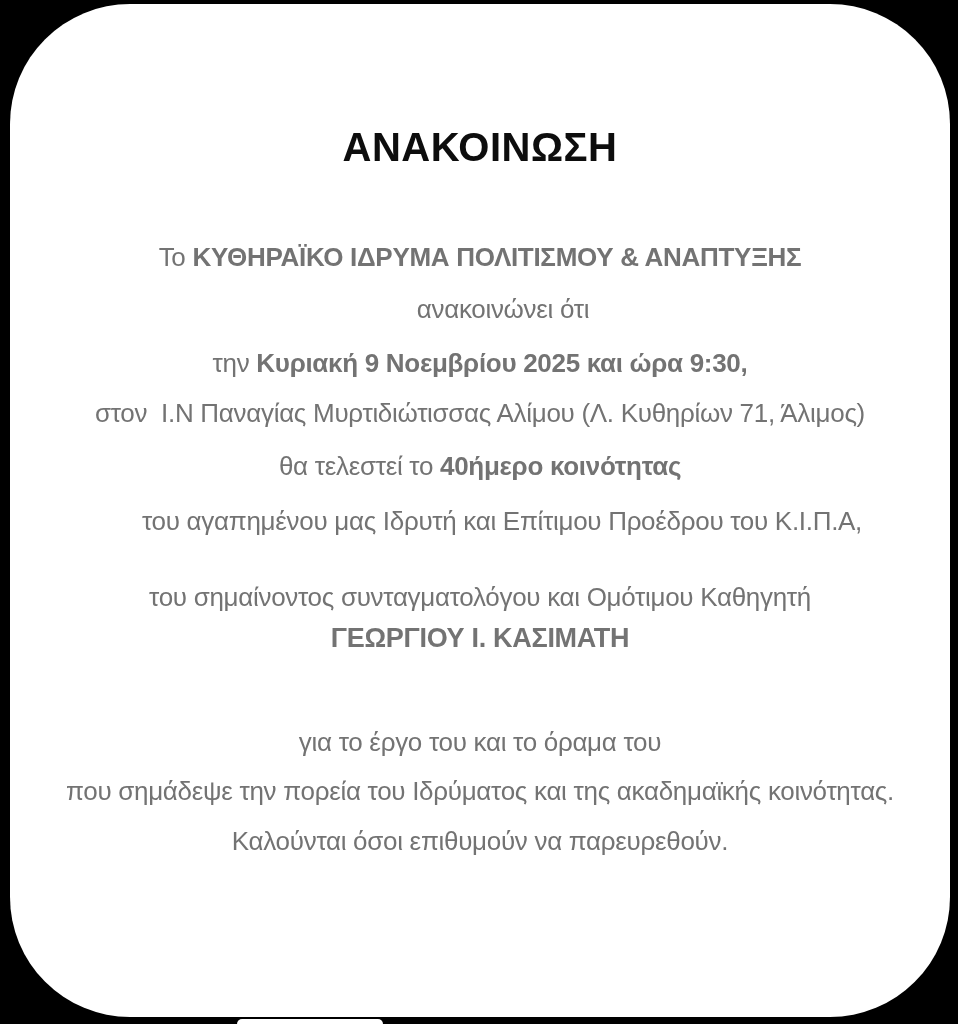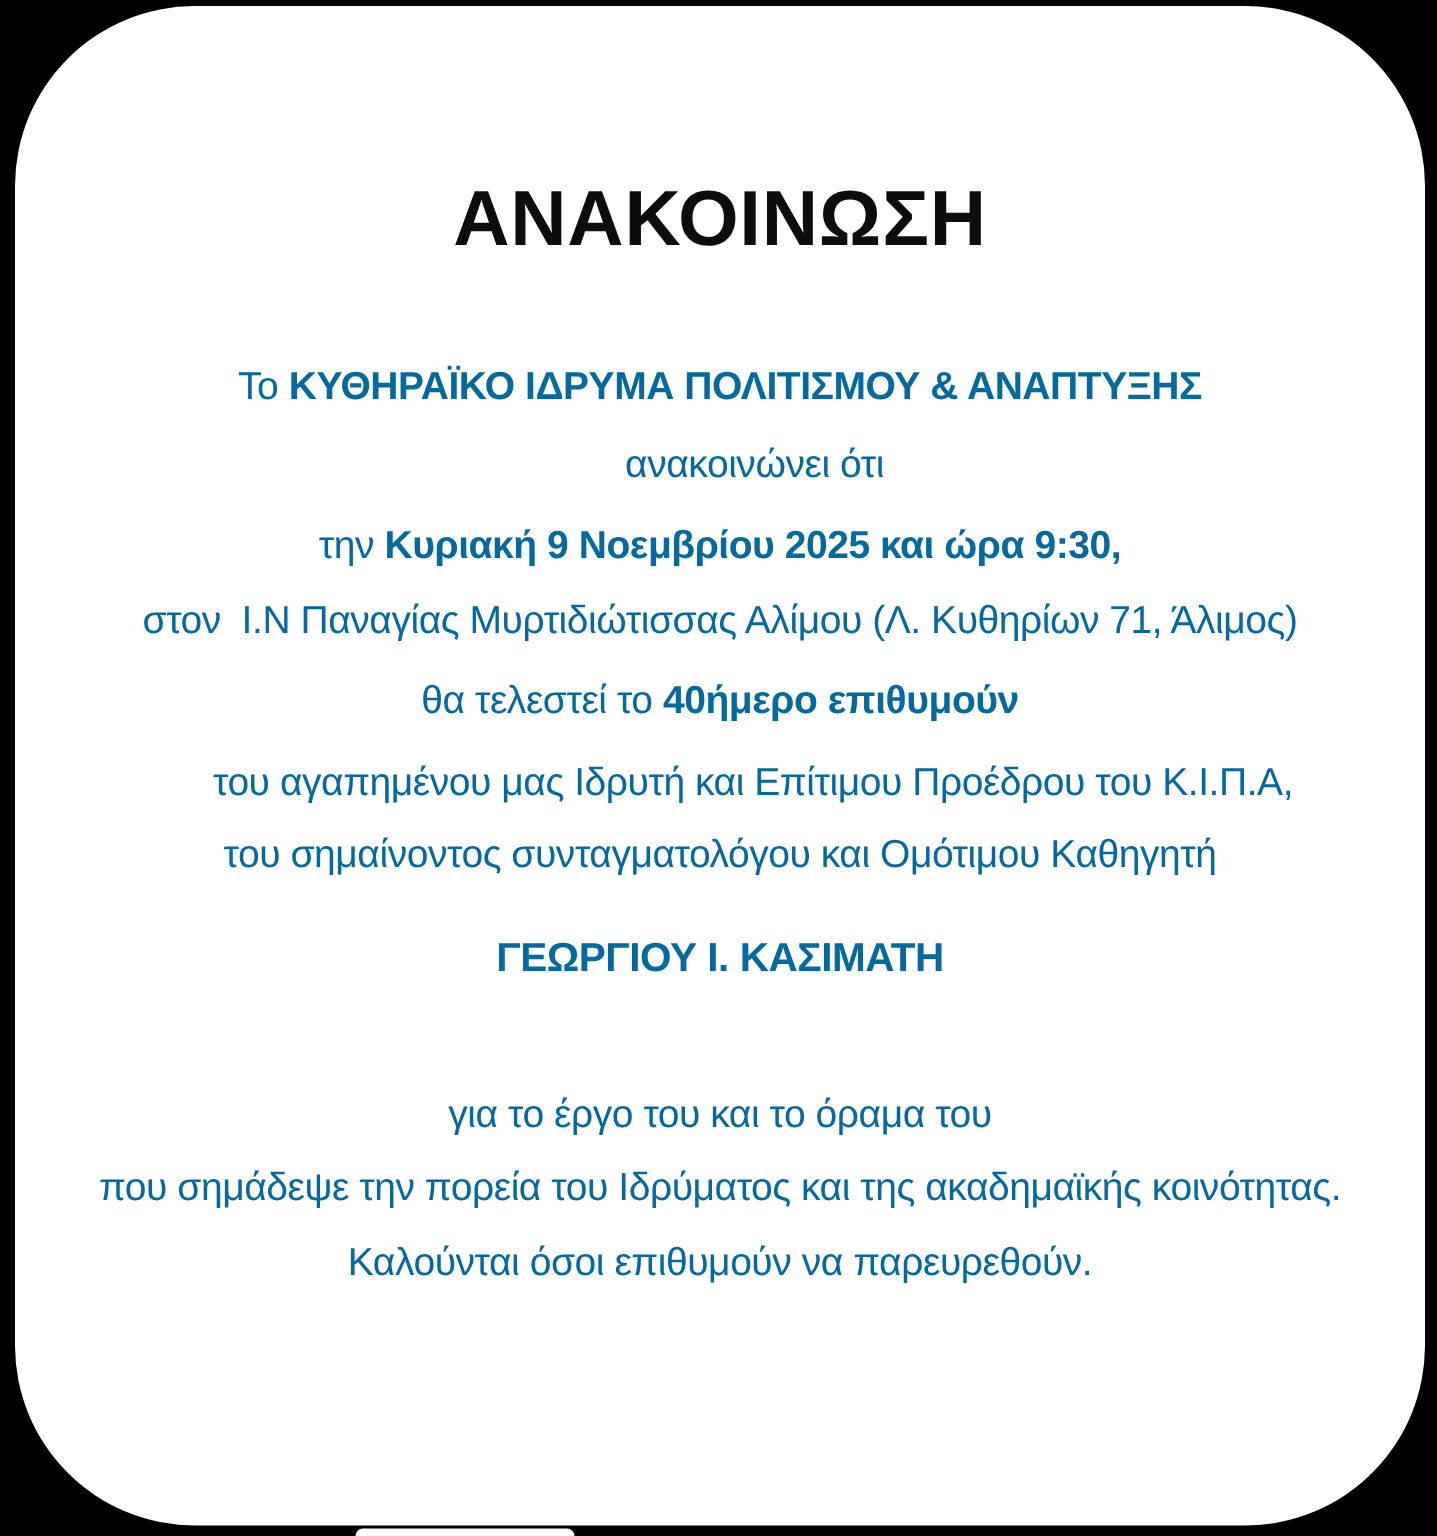--- a/index.html
+++ b/index.html
@@ -21,42 +21,42 @@
     left: 237px; bottom: 0;
     width: 146px; height: 5px;
     background: #ffffff;
     border-radius: 10px 10px 0 0;
   }
   .line {
     position: absolute;
     left: 0; right: 0;
     text-align: center;
     transform: translateY(-50%);
-    color: #0369a1;
+    color: #737373;
     font-size: 26px;
     letter-spacing: -0.3px;
     white-space: pre-wrap;
     line-height: 1.15;
   }
   .title {
-    font-size: 52px;
+    font-size: 40px;
     font-weight: bold;
     letter-spacing: 0.5px;
     color: #0d0d0d;
   }
   .bold { font-weight: bold; }
   .name-line { font-size: 27px; font-weight: bold; }
   .t-title   { top: 143px; }
   .t-l1      { top: 254px; }
   .t-l2      { top: 306px; margin-left: 46px; }
   .t-l3      { top: 360px; }
   .t-l4      { top: 410px; }
   .t-l5      { top: 463px; }
   .t-l6      { top: 518px; margin-left: 44px; }
-  .t-l7      { top: 566px; }
+  .t-l7      { top: 594px; }
   .t-name    { top: 635px; }
   .t-l8      { top: 690px; }
   .t-l9      { top: 739px; }
   .t-l10     { top: 788px; }
   .t-l11     { top: 838px; }
   .t-footer  { top: 937px; }
 </style>
 </head>
 <body>
 
@@ -65,21 +65,21 @@
   <div class="line title t-title">ΑΝΑΚΟΙΝΩΣΗ</div>
 
   <div class="line t-l1"><span>Το </span><span class="bold">ΚΥΘΗΡΑΪΚΟ ΙΔΡΥΜΑ ΠΟΛΙΤΙΣΜΟΥ &amp; ΑΝΑΠΤΥΞΗΣ</span></div>
 
   <div class="line t-l2">ανακοινώνει ότι</div>
 
   <div class="line t-l3"><span>την </span><span class="bold">Κυριακή 9 Νοεμβρίου 2025 και ώρα 9:30,</span></div>
 
   <div class="line t-l4">στον  Ι.Ν Παναγίας Μυρτιδιώτισσας Αλίμου (Λ. Κυθηρίων 71, Άλιμος)</div>
 
-  <div class="line t-l5"><span>θα τελεστεί το </span><span class="bold">40ήμερο επιθυμούν</span></div>
+  <div class="line t-l5"><span>θα τελεστεί το </span><span class="bold">40ήμερο κοινότητας</span></div>
 
   <div class="line t-l6">του αγαπημένου μας Ιδρυτή και Επίτιμου Προέδρου του Κ.Ι.Π.Α,</div>
 
   <div class="line t-l7">του σημαίνοντος συνταγματολόγου και Ομότιμου Καθηγητή</div>
 
   <div class="line name-line t-name">ΓΕΩΡΓΙΟΥ Ι. ΚΑΣΙΜΑΤΗ</div>
 
 
   <div class="line t-l9">για το έργο του και το όραμα του</div>
 

